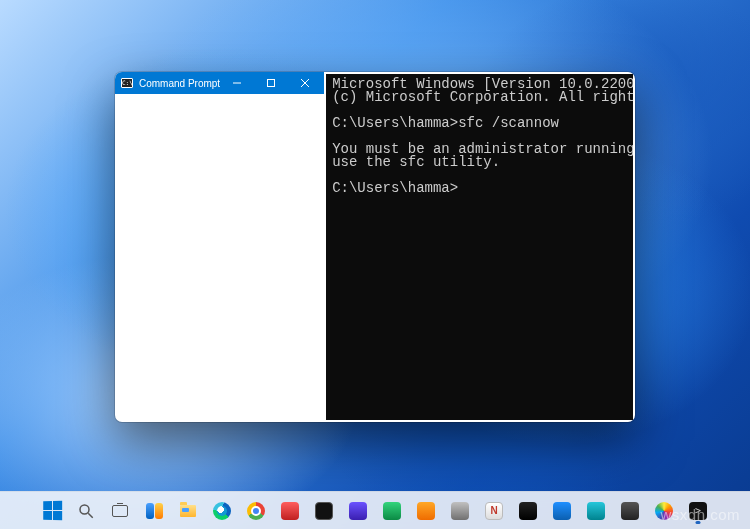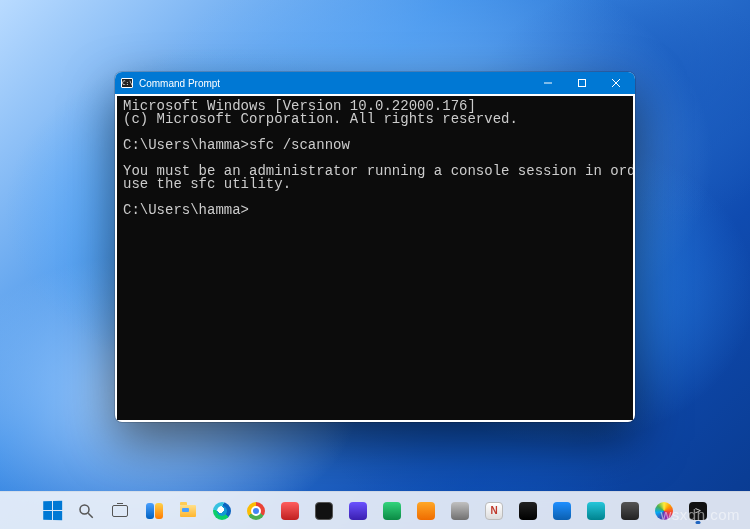--- a/index.html
+++ b/index.html
@@ -23,21 +23,21 @@
     position: absolute; bottom: 6px; right: 10px;
     color: rgba(255,255,255,0.5); font-size: 15px;
     font-family: Arial, sans-serif; letter-spacing: .5px;
   }
 
   
   .window {
     position: absolute; left: 115px; top: 72px; width: 520px; height: 350px;
     background: #fff; border-radius: 7px; overflow: hidden;
     box-shadow: 0 20px 50px rgba(0,0,0,.55), 0 0 0 1px rgba(0,0,0,.15);
-    display: flex; flex-direction: column;
+    display: flex; flex-direction: row;
   }
   .titlebar {
     height: 22px; background: #0078d4; display: flex; align-items: center;
     padding: 0 2px 0 6px; color: #fff; font-size: 10px; flex-shrink: 0;
   }
   .titlebar .app-icon {
     width: 12px; height: 10px; background: #222; border: 1px solid #fff;
     margin-right: 6px; position: relative; font-size: 6px; line-height: 8px;
     text-align: center; font-family: monospace; border-radius: 1px;
   }

